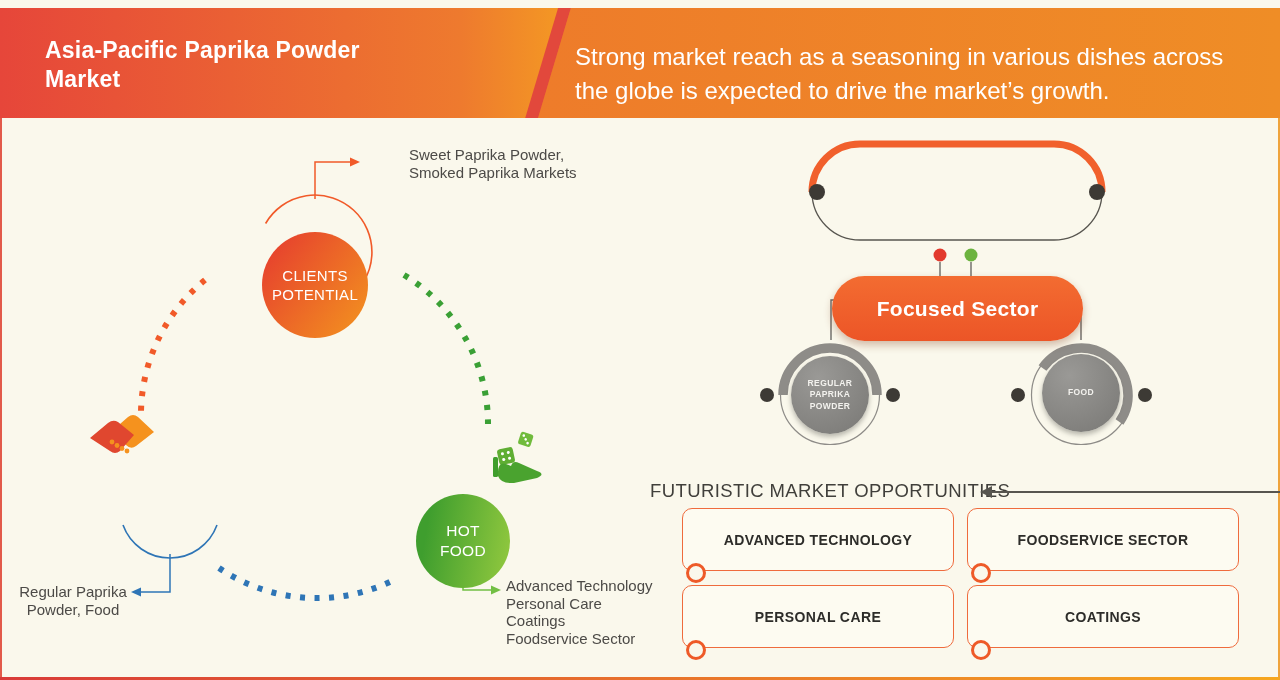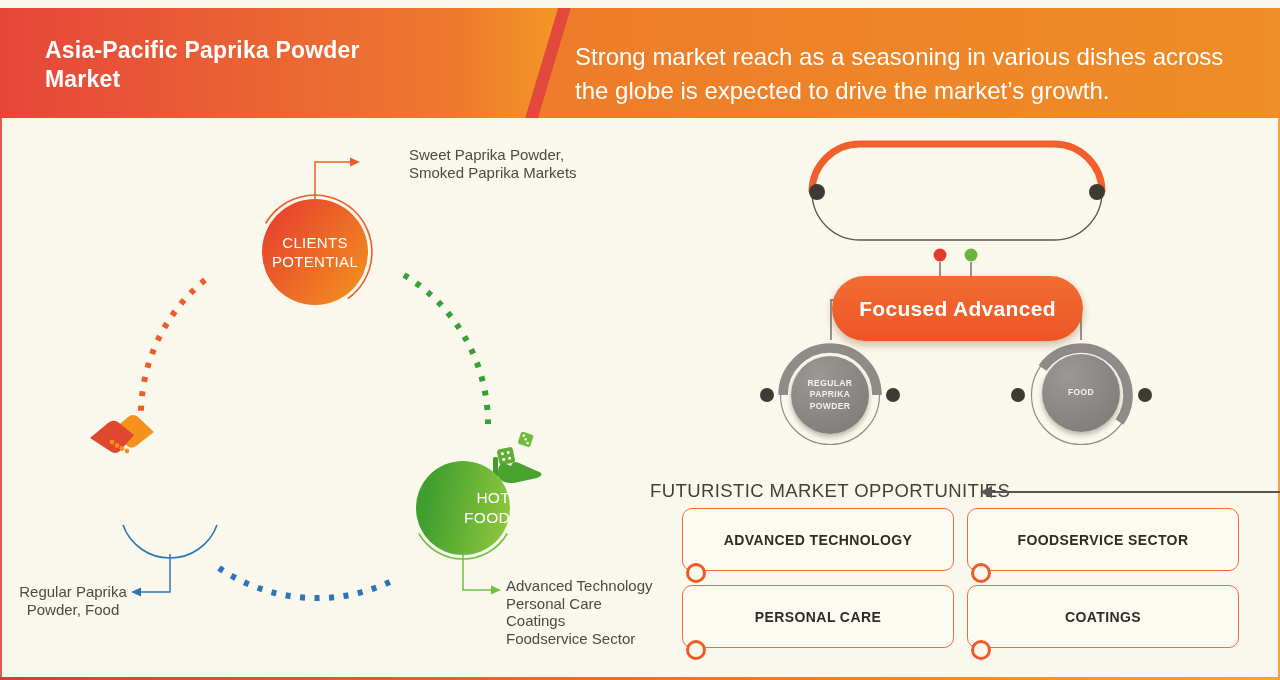--- a/index.html
+++ b/index.html
@@ -26,27 +26,27 @@
   .edge-right { position:absolute; right:0; top:0; width:2px; height:100%; background:#efa43c; }
   .edge-bottom{ position:absolute; left:0; bottom:0; width:100%; height:3px;
     background:linear-gradient(90deg,#d93b38,#f6a71f); }
 
   svg { position:absolute; overflow:visible; }
   .svg-left  { left:0; top:0; }
   .svg-right { left:660px; top:0; }
 
   
   .circle { position:absolute; border-radius:50%; color:#fff; display:flex; flex-direction:column;
-    align-items:center; justify-content:center; text-align:center; line-height:1.3; letter-spacing:.3px; }
+    align-items:center; justify-content:center; text-align:center; line-height:1.3; letter-spacing:.3px;margin-top:33px; }
   .c-orange { left:262px; top:81px;  width:106px; height:106px; font-size:15px;
     background:linear-gradient(128deg,#e6402e 8%,#f28e20 92%); }
   .c-blue   { left:124px; top:344px; width:92px;  height:92px;  font-size:15.5px;
     background:linear-gradient(165deg,#58a0d3 5%,#3172a9 95%); }
   .c-green  { left:416px; top:343px; width:94px;  height:94px;  font-size:15.5px;
-    background:linear-gradient(100deg,#3f9e2e 15%,#8fc73e 95%);align-items:flex-end; }
+    background:linear-gradient(100deg,#3f9e2e 15%,#8fc73e 95%); }
 
   .note { position:absolute; color:#4c4a47; font-size:15px; line-height:1.22; }
   .note-top    { left:361px; top:28px;margin-left:48px; }
   .note-left   { left:12px;  top:465px; width:122px; text-align:center; }
   .note-right  { left:506px; top:459px; line-height:17.5px; }
 
   
   .pill { position:absolute; left:832px; top:158px; width:251px; height:65px; border-radius:33px;
     background:linear-gradient(180deg,#f36c31,#ec5527); box-shadow:0 4px 8px rgba(120,50,15,.32);
     display:flex; align-items:center; justify-content:center; color:#fff; font-size:21px;
@@ -191,21 +191,21 @@
     <path d="M123 277 A47 47 0 0 1 217 277" fill="none" stroke="#8e8c88" stroke-width="9.5"></path>
     <circle cx="107" cy="277" r="7" fill="#3d3a35"></circle>
     <circle cx="233" cy="277" r="7" fill="#3d3a35"></circle>
 
     <circle cx="421" cy="277" r="49.5" fill="none" stroke="#8e8c88" stroke-width="1.2"></circle>
     <path d="M382.5 250 A47 47 0 0 1 459.5 304" fill="none" stroke="#8e8c88" stroke-width="9.5"></path>
     <circle cx="358" cy="277" r="7" fill="#3d3a35"></circle>
     <circle cx="485" cy="277" r="7" fill="#3d3a35"></circle>
   </svg>
 
-  <div class="pill">Focused Advanced</div>
+  <div class="pill">Focused Sector</div>
   <div class="gnode gnode-1">
     <span>REGULAR PAPRIKA</span>
     <span>POWDER</span>
   </div>
   <div class="gnode gnode-2">
     <span>FOOD</span>
   </div>
 
   <div class="opp-heading">FUTURISTIC MARKET OPPORTUNITIES</div>
   <div class="opp-arrow-line"></div>

